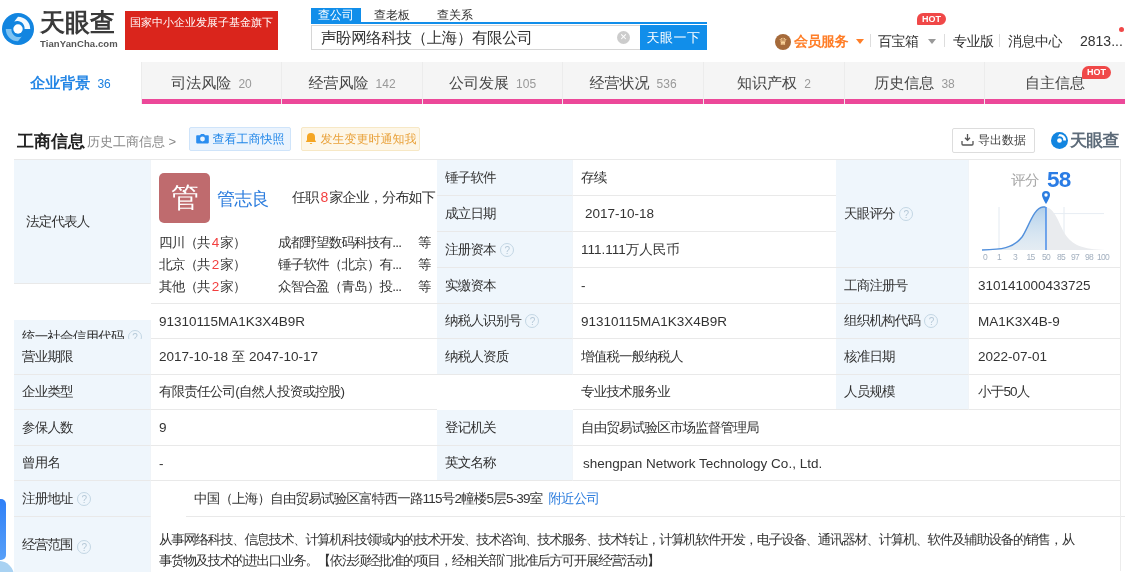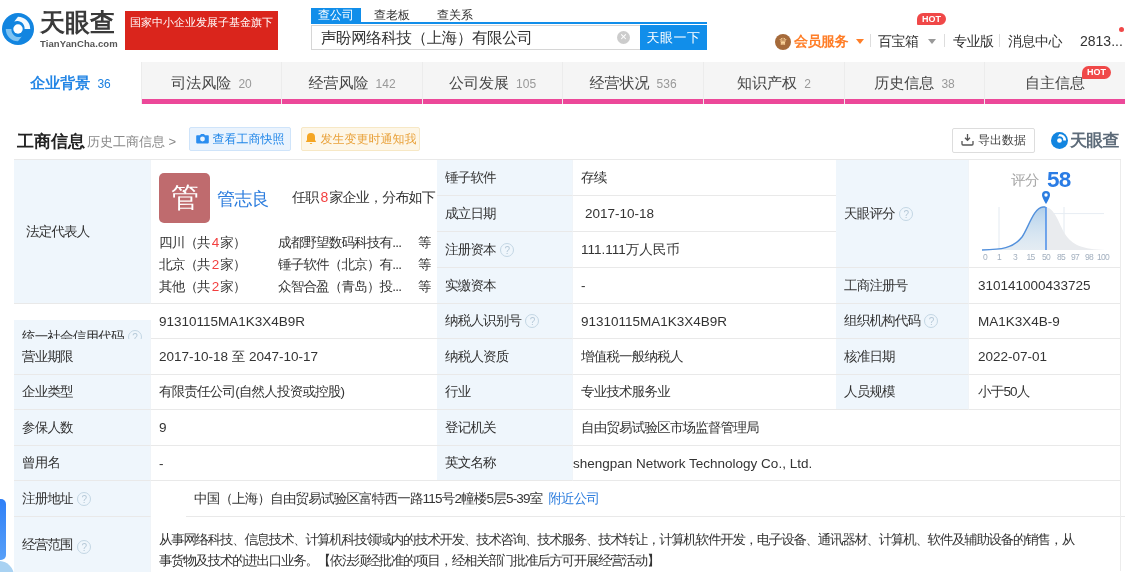--- a/index.html
+++ b/index.html
@@ -122,21 +122,21 @@
   <div class="wm" style="left:1051px;">
     <svg width="17" height="17" viewBox="0 0 18 18" style="vertical-align:middle;">
         <circle cx="9" cy="9" r="9" fill="#1285e0"></circle>
         <path d="M9 2 A7 7 0 0 1 16 9 L13 9 A4 4 0 0 0 7 5 Z" fill="#fff"></path>
         <circle cx="9" cy="9" r="2.5" fill="#fff"></circle>
       </svg><span style="font-size:17px; font-weight:bold; color:#5d6b79; vertical-align:middle; letter-spacing:-0.7px; margin-left:2px;">天眼查</span>
   </div>
 </div>
 <div class="tbl" id="tbl" style="height:412px;">
 
-  <div class="c lab bb vc" style="left:0; top:0; width:137px; height:144px;padding-left:12px;">法定代表人</div>
+  <div class="c lab bb vc" style="left:0; top:0; width:137px; height:124px;padding-left:12px;">法定代表人</div>
   <div class="c bb" style="left:137px; top:0; width:286px; height:144px;"></div>
   <div class="av">管</div>
   <a class="lk" style="position:absolute; left:203px; top:27px; font-size:18px;">管志良</a>
   <div class="c" style="left:278px; top:29px; font-size:14px; color:#333;">任职 <span class="red">8</span> 家企业，分布如下</div>
   <div class="c" style="left:145px; top:74px; color:#333;">四川（共 <span class="red">4</span> 家）</div>
   <div class="c" style="left:264px; top:74px; color:#333;">成都野望数码科技有...</div>
   <div class="c" style="left:404px; top:74px; color:#333;">等</div>
   <div class="c" style="left:145px; top:96px; color:#333;">北京（共 <span class="red">2</span> 家）</div>
   <div class="c" style="left:264px; top:96px; color:#333;">锤子软件（北京）有...</div>
   <div class="c" style="left:404px; top:96px; color:#333;">等</div>
@@ -197,34 +197,33 @@
 
   <div class="c lab bb vc" style="left:0; top:179px; width:137px; height:36px;">营业期限</div>
   <div class="c bb vc" style="left:137px; top:179px; width:286px; height:36px; padding-left:8px; letter-spacing:0;">2017-10-18 至 2047-10-17</div>
   <div class="c lab bb vc" style="left:423px; top:179px; width:136px; height:36px;">纳税人资质</div>
   <div class="c bb vc" style="left:559px; top:179px; width:263px; height:36px; padding-left:8px;">增值税一般纳税人</div>
   <div class="c lab bb vc" style="left:822px; top:179px; width:133px; height:36px;">核准日期</div>
   <div class="c bb vc" style="left:955px; top:179px; width:152px; height:36px; padding-left:9px; letter-spacing:0;">2022-07-01</div>
 
   <div class="c lab bb vc" style="left:0; top:215px; width:137px; height:35px;">企业类型</div>
   <div class="c bb vc" style="left:137px; top:215px; width:286px; height:35px; padding-left:8px;">有限责任公司(自然人投资或控股)</div>
-  <div class="c lab bb vc" style="left:423px; top:215px; width:136px; height:35px;">行业</div>
   <div class="c bb vc" style="left:559px; top:215px; width:263px; height:35px; padding-left:8px;">专业技术服务业</div>
   <div class="c lab bb vc" style="left:822px; top:215px; width:133px; height:35px;">人员规模</div>
   <div class="c bb vc" style="left:955px; top:215px; width:152px; height:35px; padding-left:9px;">小于50人</div>
 
   <div class="c lab bb vc" style="left:0; top:250px; width:137px; height:36px;">参保人数</div>
   <div class="c bb vc" style="left:137px; top:250px; width:286px; height:36px; padding-left:8px;">9</div>
   <div class="c lab bb vc" style="left:423px; top:250px; width:136px; height:36px;">登记机关</div>
   <div class="c bb vc" style="left:559px; top:250px; width:548px; height:36px; padding-left:8px;">自由贸易试验区市场监督管理局</div>
 
   <div class="c lab bb vc" style="left:0; top:286px; width:137px; height:35px;">曾用名</div>
   <div class="c bb vc" style="left:137px; top:286px; width:286px; height:35px; padding-left:8px;">-</div>
   <div class="c lab bb vc" style="left:423px; top:286px; width:136px; height:35px;">英文名称</div>
-  <div class="c bb vc" style="left:559px; top:286px; width:548px; height:35px; padding-left:0; letter-spacing:0;">shengpan Network Technology Co., Ltd.</div>
+  <div class="c bb vc" style="left:559px; top:286px; width:548px; height:35px; padding-left:10px; letter-spacing:0;">shengpan Network Technology Co., Ltd.</div>
 
   <div class="c lab bb vc" style="left:0; top:321px; width:137px; height:36px;">注册地址<span class="q">?</span></div>
   <div class="c bb vc" style="left:133px; top:321px; width:970px; height:36px; padding-left:8px;margin-left:39px;">中国（上海）自由贸易试验区富特西一路115号2幢楼5层5-39室&nbsp;&nbsp;<a class="lk">附近公司</a></div>
 
   <div class="c lab" style="left:0; top:357px; width:137px; height:60px; padding:19px 0 0 8px;">经营范围<span class="q">?</span></div>
   <div class="c" style="left:137px; top:357px; width:970px; height:60px; padding:12px 0 0 8px; line-height:21px; letter-spacing:-1.3px;">从事网络科技、信息技术、计算机科技领域内的技术开发、技术咨询、技术服务、技术转让，计算机软件开发，电子设备、通讯器材、计算机、软件及辅助设备的销售，从<br>事货物及技术的进出口业务。【依法须经批准的项目，经相关部门批准后方可开展经营活动】</div>
 </div>
 <div style="position:absolute; left:0; top:499px; width:6px; height:61px; background:linear-gradient(#2e7ff7,#58a0f8); border-radius:0 5px 5px 0;"></div>
 <div style="position:absolute; left:-16px; top:561px; width:30px; height:30px; border-radius:50%; background:#a9d2f2;"></div>
 

